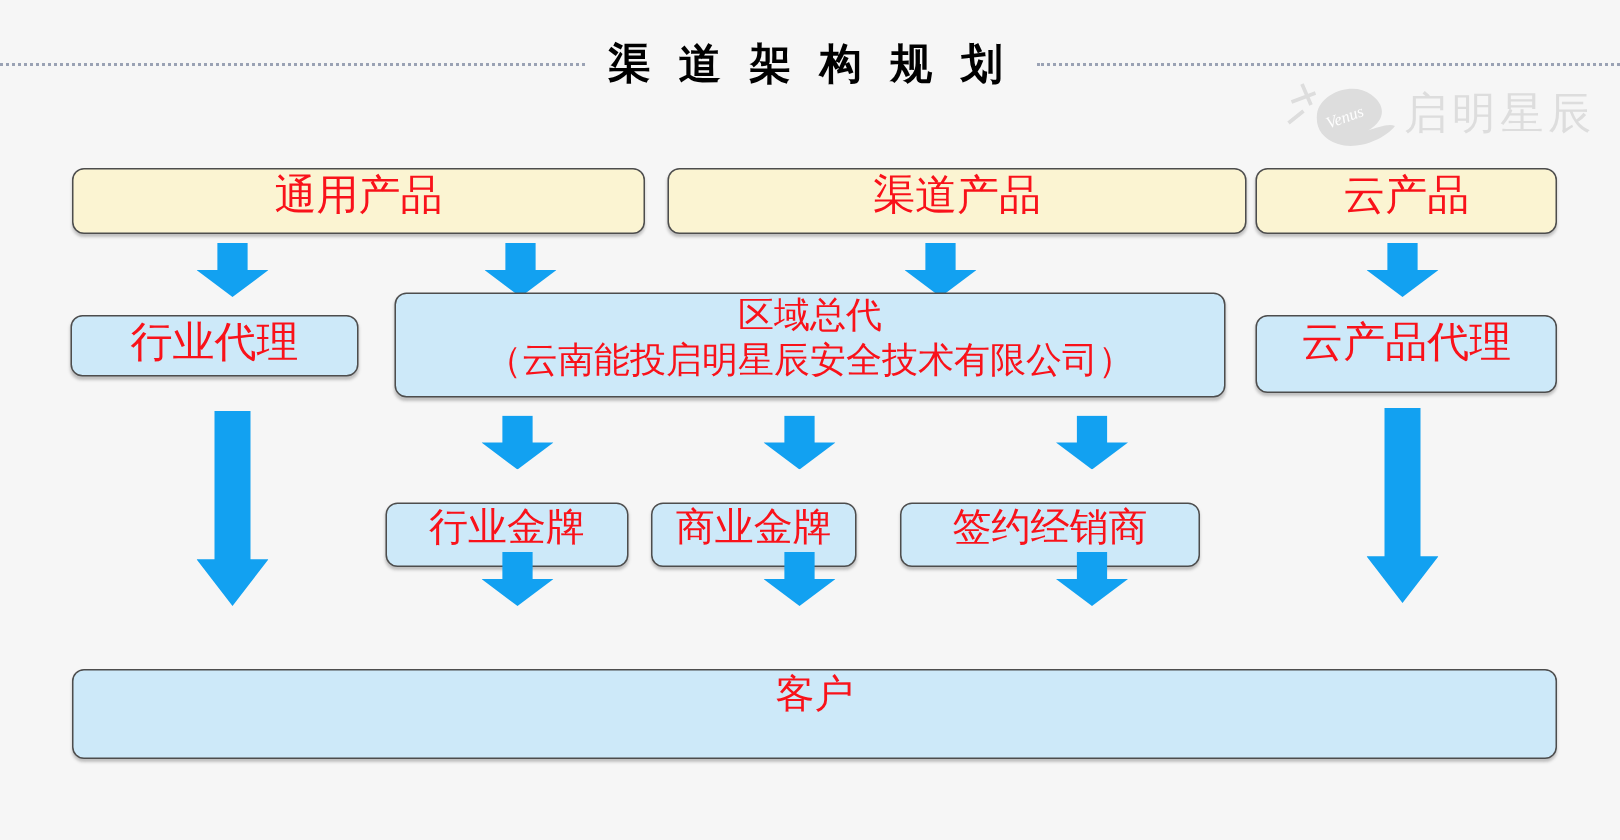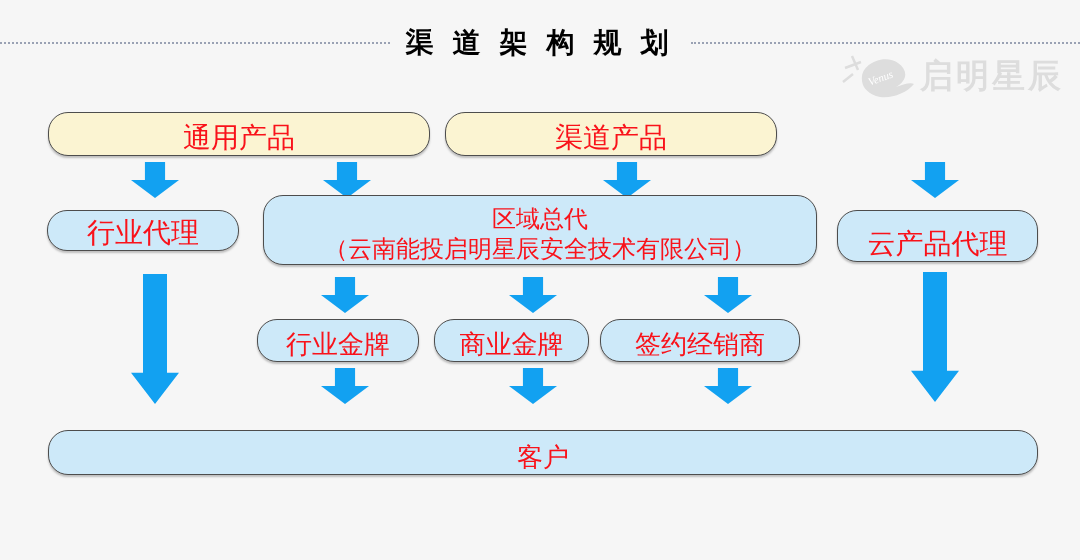--- a/index.html
+++ b/index.html
@@ -9,32 +9,32 @@
   }
   
   .header{position:absolute;top:24px;left:0;right:0;display:flex;align-items:center;}
   .hline{flex:1;border-top:2px dotted #9aa2b4;height:0;}
   .title{
     margin:0 16px;font-size:28px;font-weight:bold;color:#000000;
     letter-spacing:6px;white-space:nowrap;
   }
   
   .logo{position:absolute;top:50px;right:16px;display:flex;align-items:center;gap:4px;opacity:.95;}
-  .brand{font-size:33px;font-weight:bold;color:#dcdcdc;letter-spacing:3px;
+  .brand{font-size:29px;font-weight:normal;color:#dcdcdc;letter-spacing:3px;
          font-family:"Liberation Sans","DejaVu Sans",sans-serif;}
   
   .box{
-    position:absolute;box-sizing:border-box;border:1.5px solid #4d4d4d;border-radius:20px;
-    display:flex;flex-direction:column;align-items:center;justify-content:flex-end;
+    position:absolute;box-sizing:border-box;border:1.5px solid #4d4d4d;border-radius:8px;
+    display:flex;flex-direction:column;align-items:center;justify-content:flex-start;
     color:#f9121a;box-shadow:0 2px 2px rgba(90,90,90,.35);text-align:center;line-height:1.25;
   }
   .yellow{background:#fbf4d2;}
   .blue{background:#cde9f9;}
   .fs28{font-size:28px;}
-  .fs26{font-size:26px;}
+  .fs26{font-size:26px;margin-top:16px;}
   .fs24{font-size:24px;}
   
   .arrow{position:absolute;background:#12a1f1;}
   .arrow.short{
     width:48px;height:36px;
     clip-path:polygon(50% 100%,0 50%,29% 50%,29% 0,71% 0,71% 50%,100% 50%);
   }
   .arrow.long{
     width:48px;height:130px;
     clip-path:polygon(50% 100%,0 76%,25% 76%,25% 0,75% 0,75% 76%,100% 76%);
@@ -56,22 +56,25 @@
       <path d="M14 6 L20 20 M7 18 L23 12 M5 32 L15 24" stroke="#dcdcdc" stroke-width="2.5" fill="none"></path>
       <path d="M24 26 C26 12 48 4 60 13 C70 20 70 30 58 37 C64 35 72 32 76 34 C68 44 50 50 38 46 C27 42 23 35 24 26 Z" fill="#dcdcdc"></path>
       <text x="30" y="34" font-size="11" fill="#ffffff" font-style="italic" transform="rotate(-20 36 30)">Venus</text>
     </svg>
     <span class="brand">启明星辰</span>
   </div>
 
   <div class="box yellow fs28" style="left:48px;top:112px;width:382px;height:44px">
     <span>通用产品</span>
   </div>
-  <div class="box yellow fs28" style="left:445px;top:112px;width:332px;height:44px">
+  <div class="box yellow fs28" style="left:445px;top:112px;width:386px;height:44px">
     <span>渠道产品</span>
+  </div>
+  <div class="box yellow fs28" style="left:837px;top:112px;width:201px;height:44px">
+    <span>云产品</span>
   </div>
 
   <div class="arrow short" style="left:131px;top:162px"></div>
   <div class="arrow short" style="left:323px;top:162px"></div>
   <div class="arrow short" style="left:603px;top:162px"></div>
   <div class="arrow short" style="left:911px;top:162px"></div>
 
   <div class="box blue fs24" style="left:263px;top:195px;width:554px;height:70px">
     <span>区域总代</span>
     <span>（云南能投启明星辰安全技术有限公司）</span>
@@ -86,28 +89,28 @@
   <div class="arrow long" style="left:131px;top:274px"></div>
   <div class="arrow long" style="left:911px;top:272px"></div>
 
   <div class="arrow short" style="left:321px;top:277px"></div>
   <div class="arrow short" style="left:509px;top:277px"></div>
   <div class="arrow short" style="left:704px;top:277px"></div>
 
   <div class="box blue fs26" style="left:257px;top:319px;width:162px;height:43px">
     <span>行业金牌</span>
   </div>
-  <div class="box blue fs26" style="left:434px;top:319px;width:155px;height:43px">
+  <div class="box blue fs26" style="left:434px;top:319px;width:137px;height:43px">
     <span>商业金牌</span>
   </div>
   <div class="box blue fs26" style="left:600px;top:319px;width:200px;height:43px">
     <span>签约经销商</span>
   </div>
 
   <div class="arrow short" style="left:321px;top:368px"></div>
   <div class="arrow short" style="left:509px;top:368px"></div>
   <div class="arrow short" style="left:704px;top:368px"></div>
 
-  <div class="box blue fs26" style="left:48px;top:430px;width:990px;height:45px">
+  <div class="box blue fs26" style="left:48px;top:430px;width:990px;height:60px">
     <span>客户</span>
   </div>
 
 </div>
 
 </body></html>

